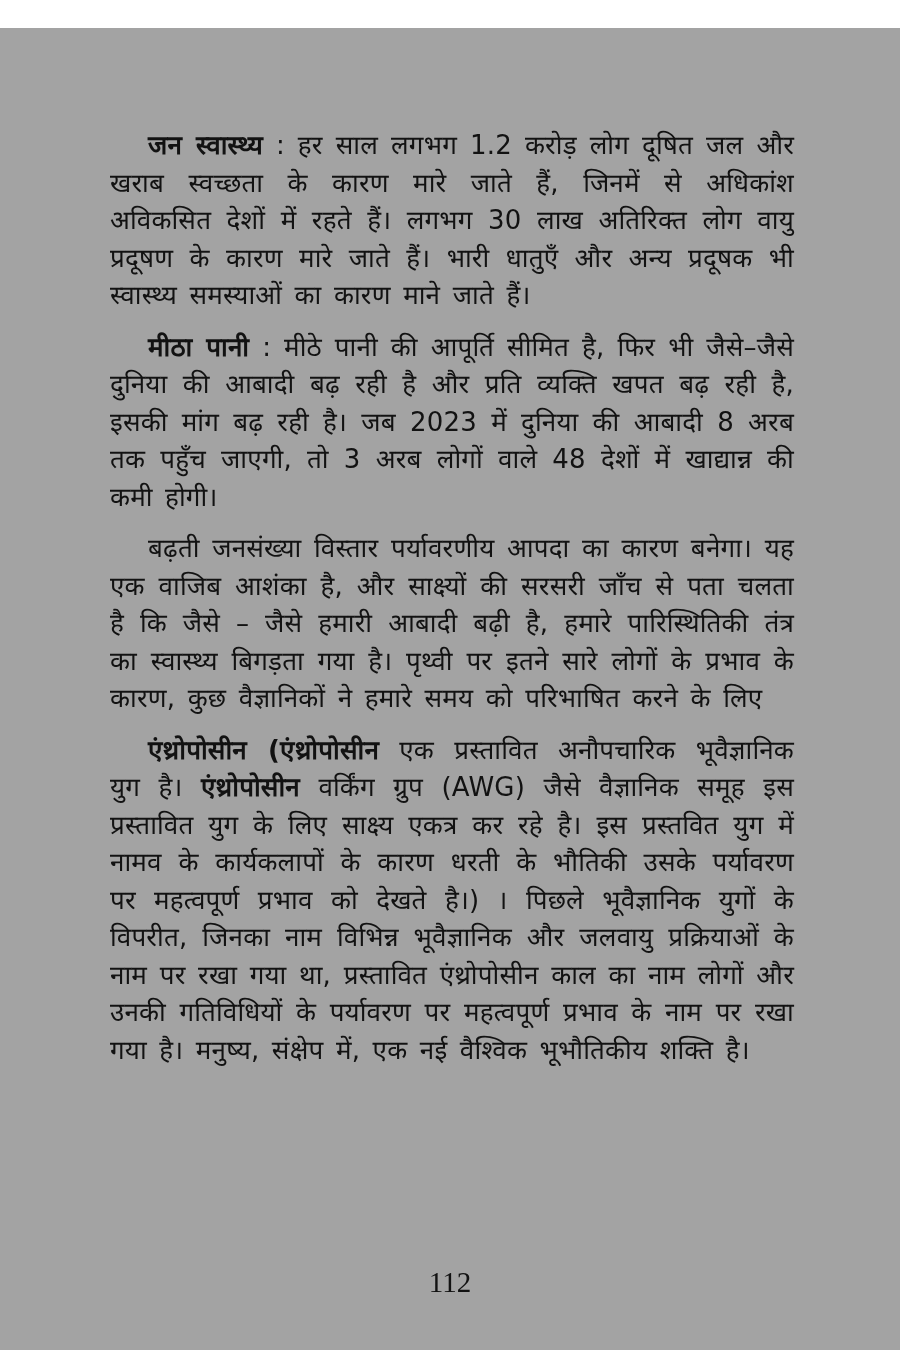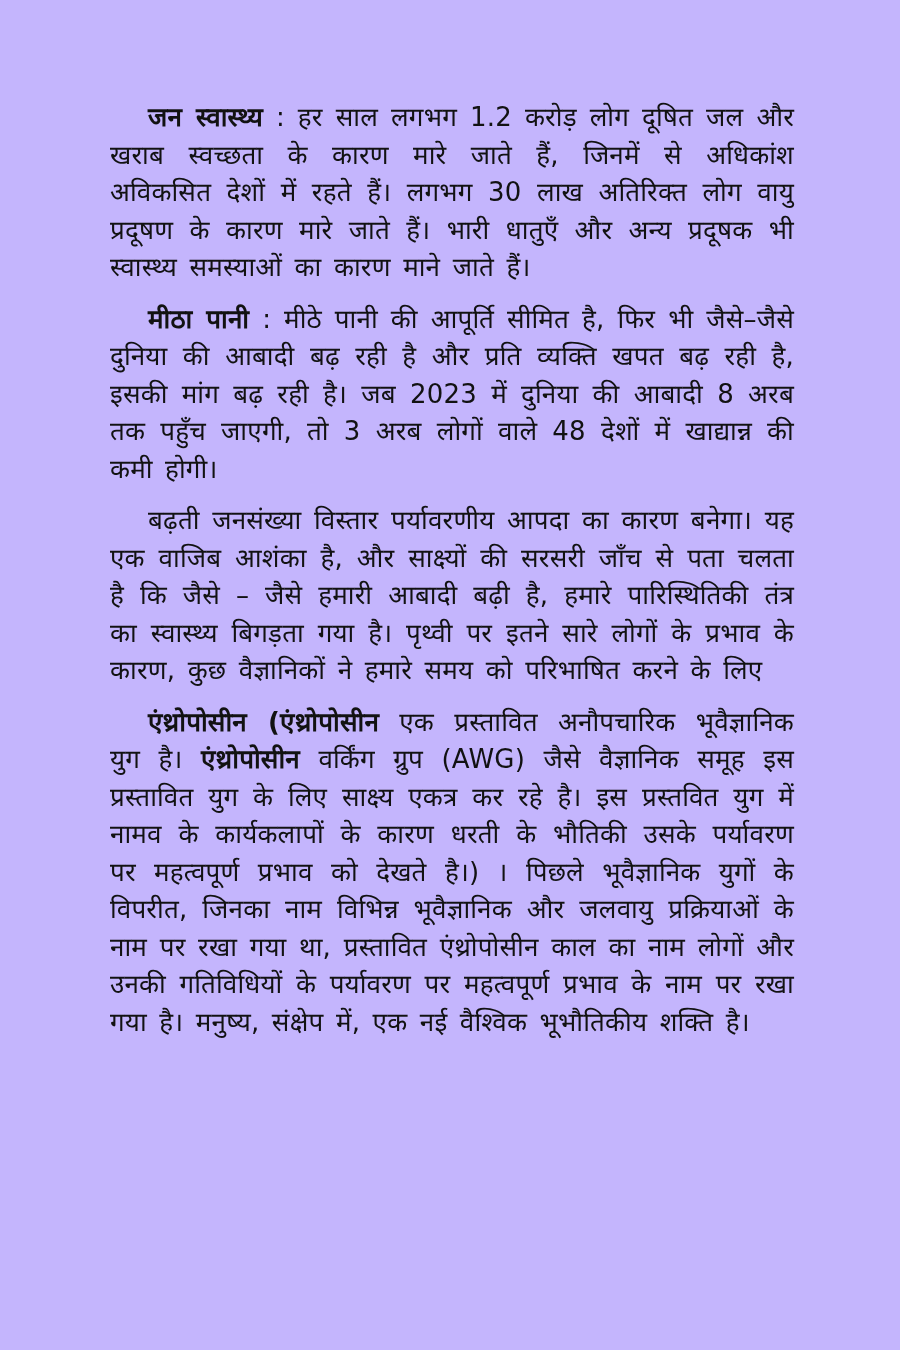--- a/index.html
+++ b/index.html
@@ -9,23 +9,24 @@
   body {
     width: 900px;
     height: 1350px;
     background: #ffffff;
     position: relative;
     overflow: hidden;
   }
   .page {
     position: absolute;
     inset: 0;
-    background: #c4b5fd;
+    background: #a3a3a3;
     color: #121212;
     font-family: "DejaVu Sans", "Liberation Sans", sans-serif;
+    margin-top: 28px;
   }
   .text-block {
     position: absolute;
     left: 110px;
     right: 106px;
     top: 99px;
     text-align: justify;
     font-size: 26px;
     line-height: 37.5px;
     letter-spacing: 0.2px;
@@ -52,13 +53,14 @@
 </head>
 <body>
 
 <div class="page">
   <main class="text-block">
     <p class="para"><span class="bold">जन स्वास्थ्य</span><span> : हर साल लगभग 1.2 करोड़ लोग दूषित जल और खराब स्वच्छता के कारण मारे जाते हैं, जिनमें से अधिकांश अविकसित देशों में रहते हैं। लगभग 30 लाख अतिरिक्त लोग वायु प्रदूषण के कारण मारे जाते हैं। भारी धातुएँ और अन्य प्रदूषक भी स्वास्थ्य समस्याओं का कारण माने जाते हैं।</span></p>
     <p class="para"><span class="bold">मीठा पानी</span><span> : मीठे पानी की आपूर्ति सीमित है, फिर भी जैसे–जैसे दुनिया की आबादी बढ़ रही है और प्रति व्यक्ति खपत बढ़ रही है, इसकी मांग बढ़ रही है। जब 2023 में दुनिया की आबादी 8 अरब तक पहुँच जाएगी, तो 3 अरब लोगों वाले 48 देशों में खाद्यान्न की कमी होगी।</span></p>
     <p class="para"><span>बढ़ती जनसंख्या विस्तार पर्यावरणीय आपदा का कारण बनेगा। यह एक वाजिब आशंका है, और साक्ष्यों की सरसरी जाँच से पता चलता है कि जैसे – जैसे हमारी आबादी बढ़ी है, हमारे पारिस्थितिकी तंत्र का स्वास्थ्य बिगड़ता गया है। पृथ्वी पर इतने सारे लोगों के प्रभाव के कारण, कुछ वैज्ञानिकों ने हमारे समय को परिभाषित करने के लिए</span></p>
     <p class="para"><span class="bold">एंथ्रोपोसीन (एंथ्रोपोसीन</span><span> एक प्रस्तावित अनौपचारिक भूवैज्ञानिक युग है। </span><span class="bold">एंथ्रोपोसीन</span><span> वर्किंग ग्रुप (AWG) जैसे वैज्ञानिक समूह इस प्रस्तावित युग के लिए साक्ष्य एकत्र कर रहे है। इस प्रस्तवित युग में नामव के कार्यकलापों के कारण धरती के भौतिकी उसके पर्यावरण पर महत्वपूर्ण प्रभाव को देखते है।) । पिछले भूवैज्ञानिक युगों के विपरीत, जिनका नाम विभिन्न भूवैज्ञानिक और जलवायु प्रक्रियाओं के नाम पर रखा गया था, प्रस्तावित एंथ्रोपोसीन काल का नाम लोगों और उनकी गतिविधियों के पर्यावरण पर महत्वपूर्ण प्रभाव के नाम पर रखा गया है। मनुष्य, संक्षेप में, एक नई वैश्विक भूभौतिकीय शक्ति है।</span></p>
   </main>
+  <div class="folio">112</div>
 </div>
 
 </body></html>

